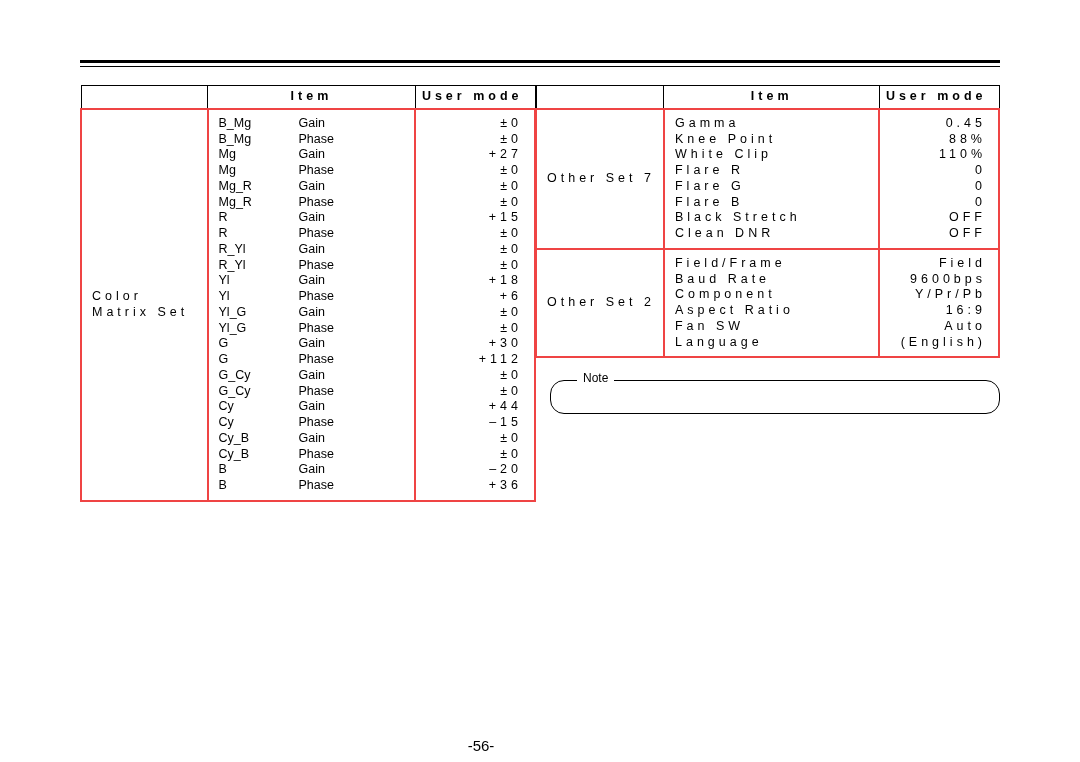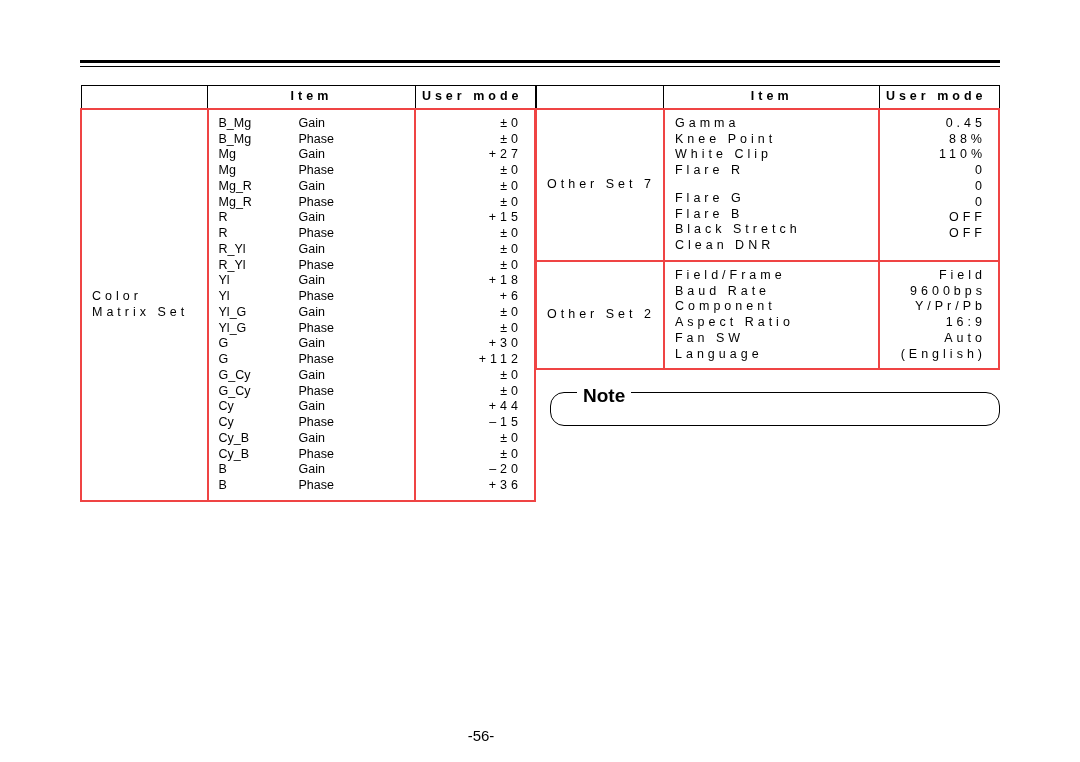--- a/index.html
+++ b/index.html
@@ -98,26 +98,26 @@
     padding: 16px 18px 16px 18px;
     font-size: 15px;
     line-height: 1.45;
   }
   .note-label {
     position: absolute;
     top: -11px;
     left: 26px;
     background: #fff;
     padding: 0 6px;
-    font-weight: bold;
-    font-size: 19px;
+    font-weight: normal;
+    font-size: 12px;
   }
   .pagenum {
     position: absolute;
-    bottom: 18px;
+    bottom: 8px;
     left: 0;
     width: 962px;
     text-align: center;
     font-size: 15px;
   }
   .item-pair { display:flex; }
   .item-pair .a { width: 80px; }
 </style>
 </head>
 <body>
@@ -284,21 +284,21 @@
         <tbody>
           <tr>
             <td class="col-group">
               <div>Other Set 7</div>
             </td>
             <td class="items-cell" id="r1-items">
                 <div style="letter-spacing: 4px;">Gamma</div>
                 <div style="letter-spacing: 4px;">Knee Point</div>
                 <div style="letter-spacing: 4px;">White Clip</div>
                 <div style="letter-spacing: 4px;">Flare R</div>
-                <div style="letter-spacing: 4px; margin-top: 12px;">Flare G</div>
+                <div style="letter-spacing: 4px;">Flare G</div>
                 <div style="letter-spacing: 4px;">Flare B</div>
                 <div style="letter-spacing: 4px;">Black Stretch</div>
                 <div style="letter-spacing: 4px;">Clean DNR</div>
               </td>
             <td class="vals-cell" id="r1-vals">
                 <div class="v">0.45</div>
                 <div class="v">88%</div>
                 <div class="v">110%</div>
                 <div class="v">0</div>
                 <div class="v">0</div>

